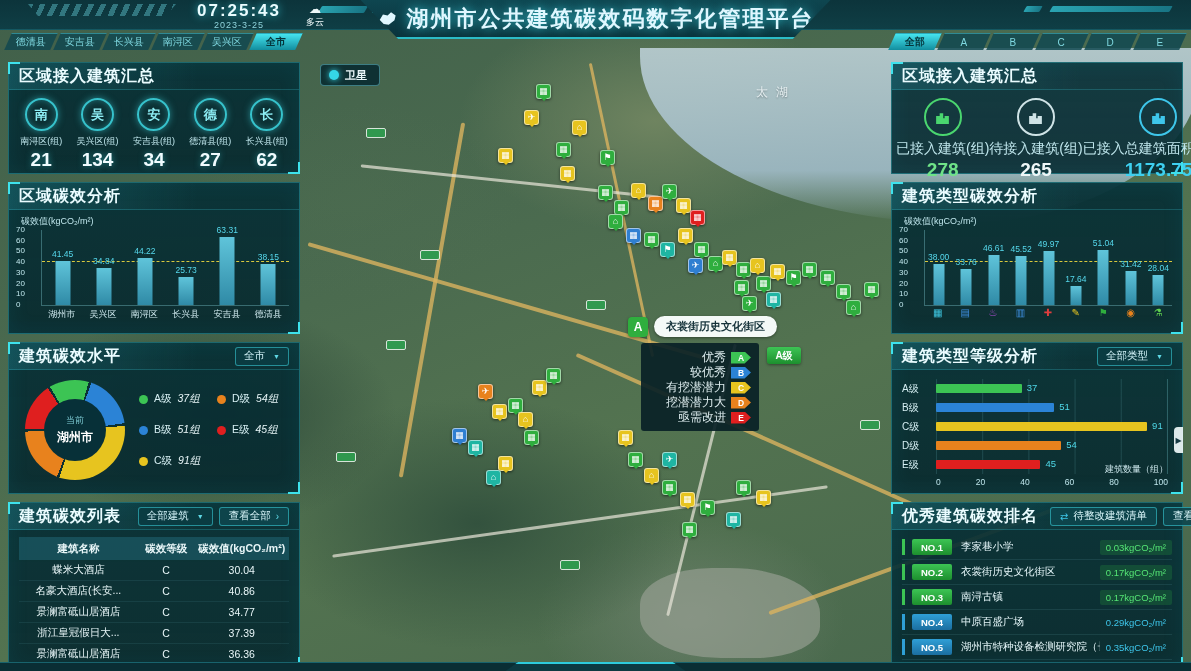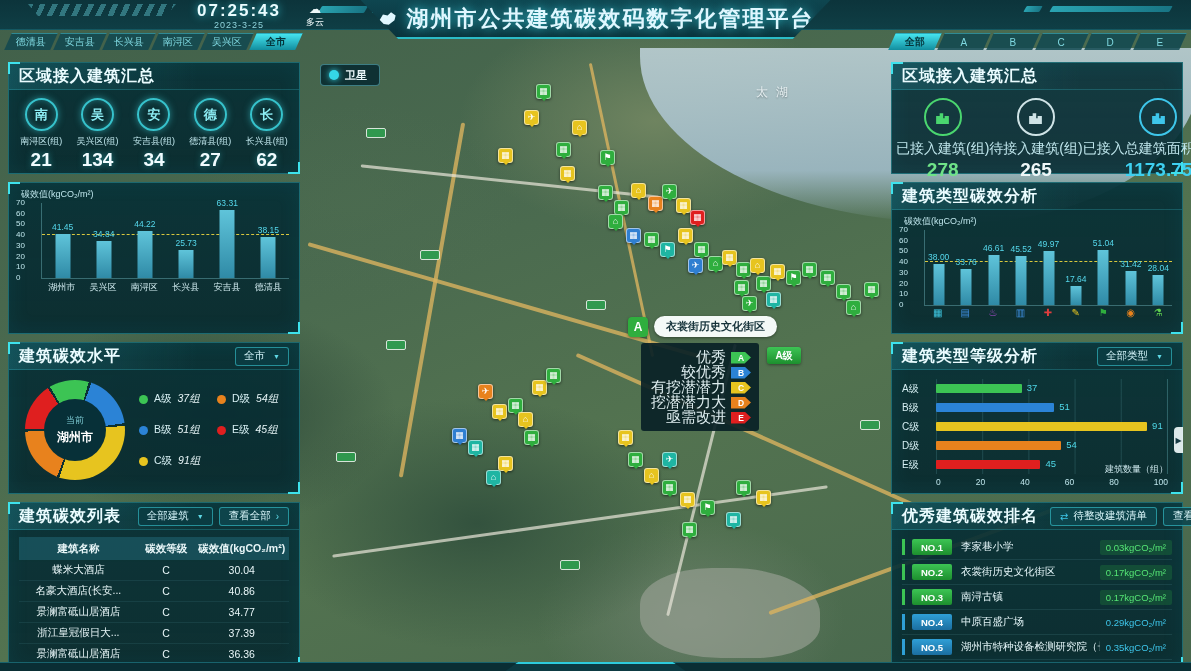--- a/index.html
+++ b/index.html
@@ -47,21 +47,21 @@
   .tooltip{ position:absolute; left:628px; top:316px; z-index:8; display:flex;
     align-items:center; gap:6px; }
   .tt-grade{ width:20px; height:20px; border-radius:4px; background:#2fae3e;
     color:#fff; font-weight:bold; font-size:12px; display:flex; align-items:center;
     justify-content:center; box-shadow:0 1px 3px rgba(0,0,0,.4); }
   .tt-name{ background:#f4f9f7; color:#15323a; font-size:11px; font-weight:bold;
     padding:3px 12px; border-radius:11px; white-space:nowrap; box-shadow:0 1px 3px rgba(0,0,0,.4); }
   .map-legend{ position:absolute; left:641px; top:343px; z-index:8; width:118px;
     background:rgba(9,33,38,.92); border-radius:3px; padding:7px 8px 6px 8px; }
   .ml-row{ display:flex; align-items:center; justify-content:flex-end; gap:5px; height:15px; }
-  .ml-label{ color:#dfeef0; font-size:15px;font-family:Liberation Mono, monospace; }
+  .ml-label{ color:#dfeef0; font-size:12px;font-family:Liberation Mono, monospace; }
   .ml-tag{ width:20px; height:12px; color:#fff; font-size:8.5px; font-weight:bold;
     display:flex; align-items:center; justify-content:center;
     clip-path:polygon(0 0,68% 0,100% 50%,68% 100%,0 100%); }
   .ml-badge{ position:absolute; right:-42px; top:4px; width:34px; height:17px;
     background:linear-gradient(#3cc454,#1d8f2e); border-radius:3px; color:#fff;
     font-size:10px; font-weight:bold; display:flex; align-items:center; justify-content:center;
     box-shadow:0 1px 3px rgba(0,0,0,.4); }
 
   
   .topband{ position:absolute; left:0; top:0; right:0; height:30px; z-index:30;
@@ -545,20 +545,23 @@
           </div>
           <div class="rb">
             <div class="circ">长</div>
             <div class="lb">长兴县(组)</div>
             <div class="vl">62</div>
           </div>
         </div>
     </div>
 
     <div class="panel p2">
+      <div class="phead">
+          <span class="ptitle">区域碳效分析</span>
+        </div>
       <div class="unit">碳效值(kgCO₂/m²)</div>
       <div id="chart-region">
           <div class="vplot">
             <span class="vtick" style="bottom: 0%;">0</span>
             <span class="vtick" style="bottom: 14.2857%;">10</span>
             <span class="vtick" style="bottom: 28.5714%;">20</span>
             <span class="vtick" style="bottom: 42.8571%;">30</span>
             <span class="vtick" style="bottom: 57.1429%;">40</span>
             <span class="vtick" style="bottom: 71.4286%;">50</span>
             <span class="vtick" style="bottom: 85.7143%;">60</span>

